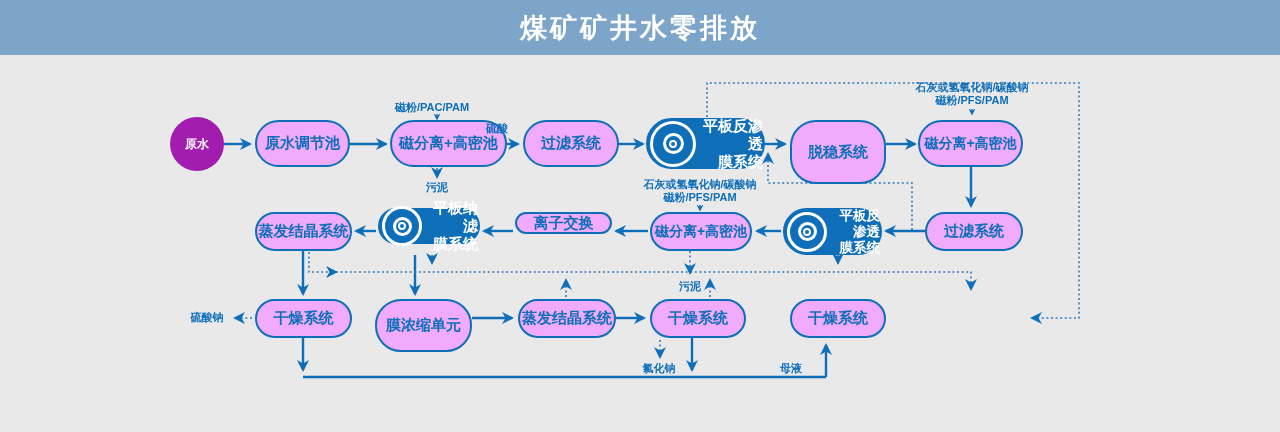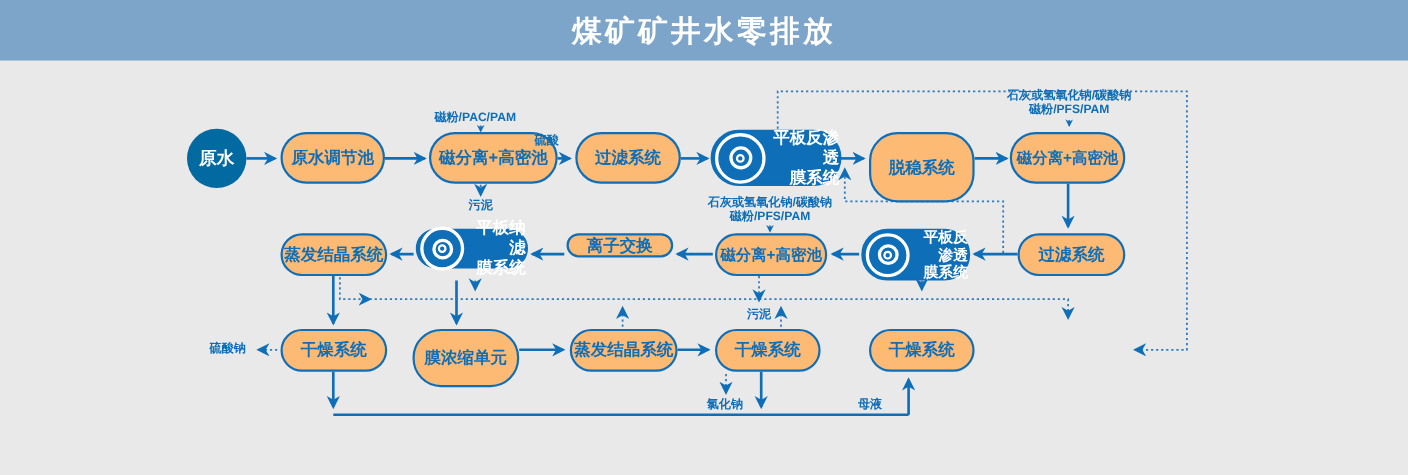--- a/index.html
+++ b/index.html
@@ -4,24 +4,24 @@
 <style>
   html,body{margin:0;padding:0;}
   body{width:1280px;height:432px;font-family:"Liberation Sans","DejaVu Sans",sans-serif;}
   .stage{position:relative;width:1280px;height:432px;background:#e9e9ea;overflow:hidden;}
   .banner{position:absolute;left:0;top:0;width:1280px;height:55px;background:#7da4c9;
           display:flex;align-items:center;justify-content:center;}
   .banner h1{margin:0;color:#ffffff;font-size:27px;font-weight:bold;letter-spacing:3px;}
   svg.wires{position:absolute;left:0;top:0;width:1280px;height:432px;}
   .node{position:absolute;display:flex;align-items:center;justify-content:center;
         box-sizing:border-box;color:#0e6eb8;font-weight:bold;font-size:15px;white-space:nowrap;}
-  .pill{background:#fdba74;border:2.5px solid #0e6eb8;border-radius:26px;}
+  .pill{background:#f0abfc;border:2.5px solid #0e6eb8;border-radius:26px;}
   .pill.filled{background:#0e6eb8;color:#ffffff;justify-content:flex-start;}
   .pill.tight{font-size:14px;}
-  .circle{background:#0369a1;color:#ffffff;border-radius:50%;font-size:16px;}
+  .circle{background:#a21caf;color:#ffffff;border-radius:50%;font-size:12px;}
   .nlabel{pointer-events:none;}
   .nlabel.two{white-space:pre-line;text-align:right;line-height:18px;font-size:15px;}
   .disc-icon{flex:0 0 auto;border:3px solid #ffffff;border-radius:50%;background:#0e6eb8;
              display:flex;align-items:center;justify-content:center;margin:0 6px 0 2px;}
   .disc-icon.lg{width:40px;height:40px;}
   .disc-icon.sm{width:34px;height:34px;}
   .disc-ring{border:3px solid #ffffff;border-radius:50%;display:flex;align-items:center;justify-content:center;}
   .disc-icon.lg .disc-ring{width:15px;height:15px;}
   .disc-icon.sm .disc-ring{width:13px;height:13px;}
   .disc-ring::after{content:"";width:4px;height:4px;border:2px solid #ffffff;border-radius:50%;}

